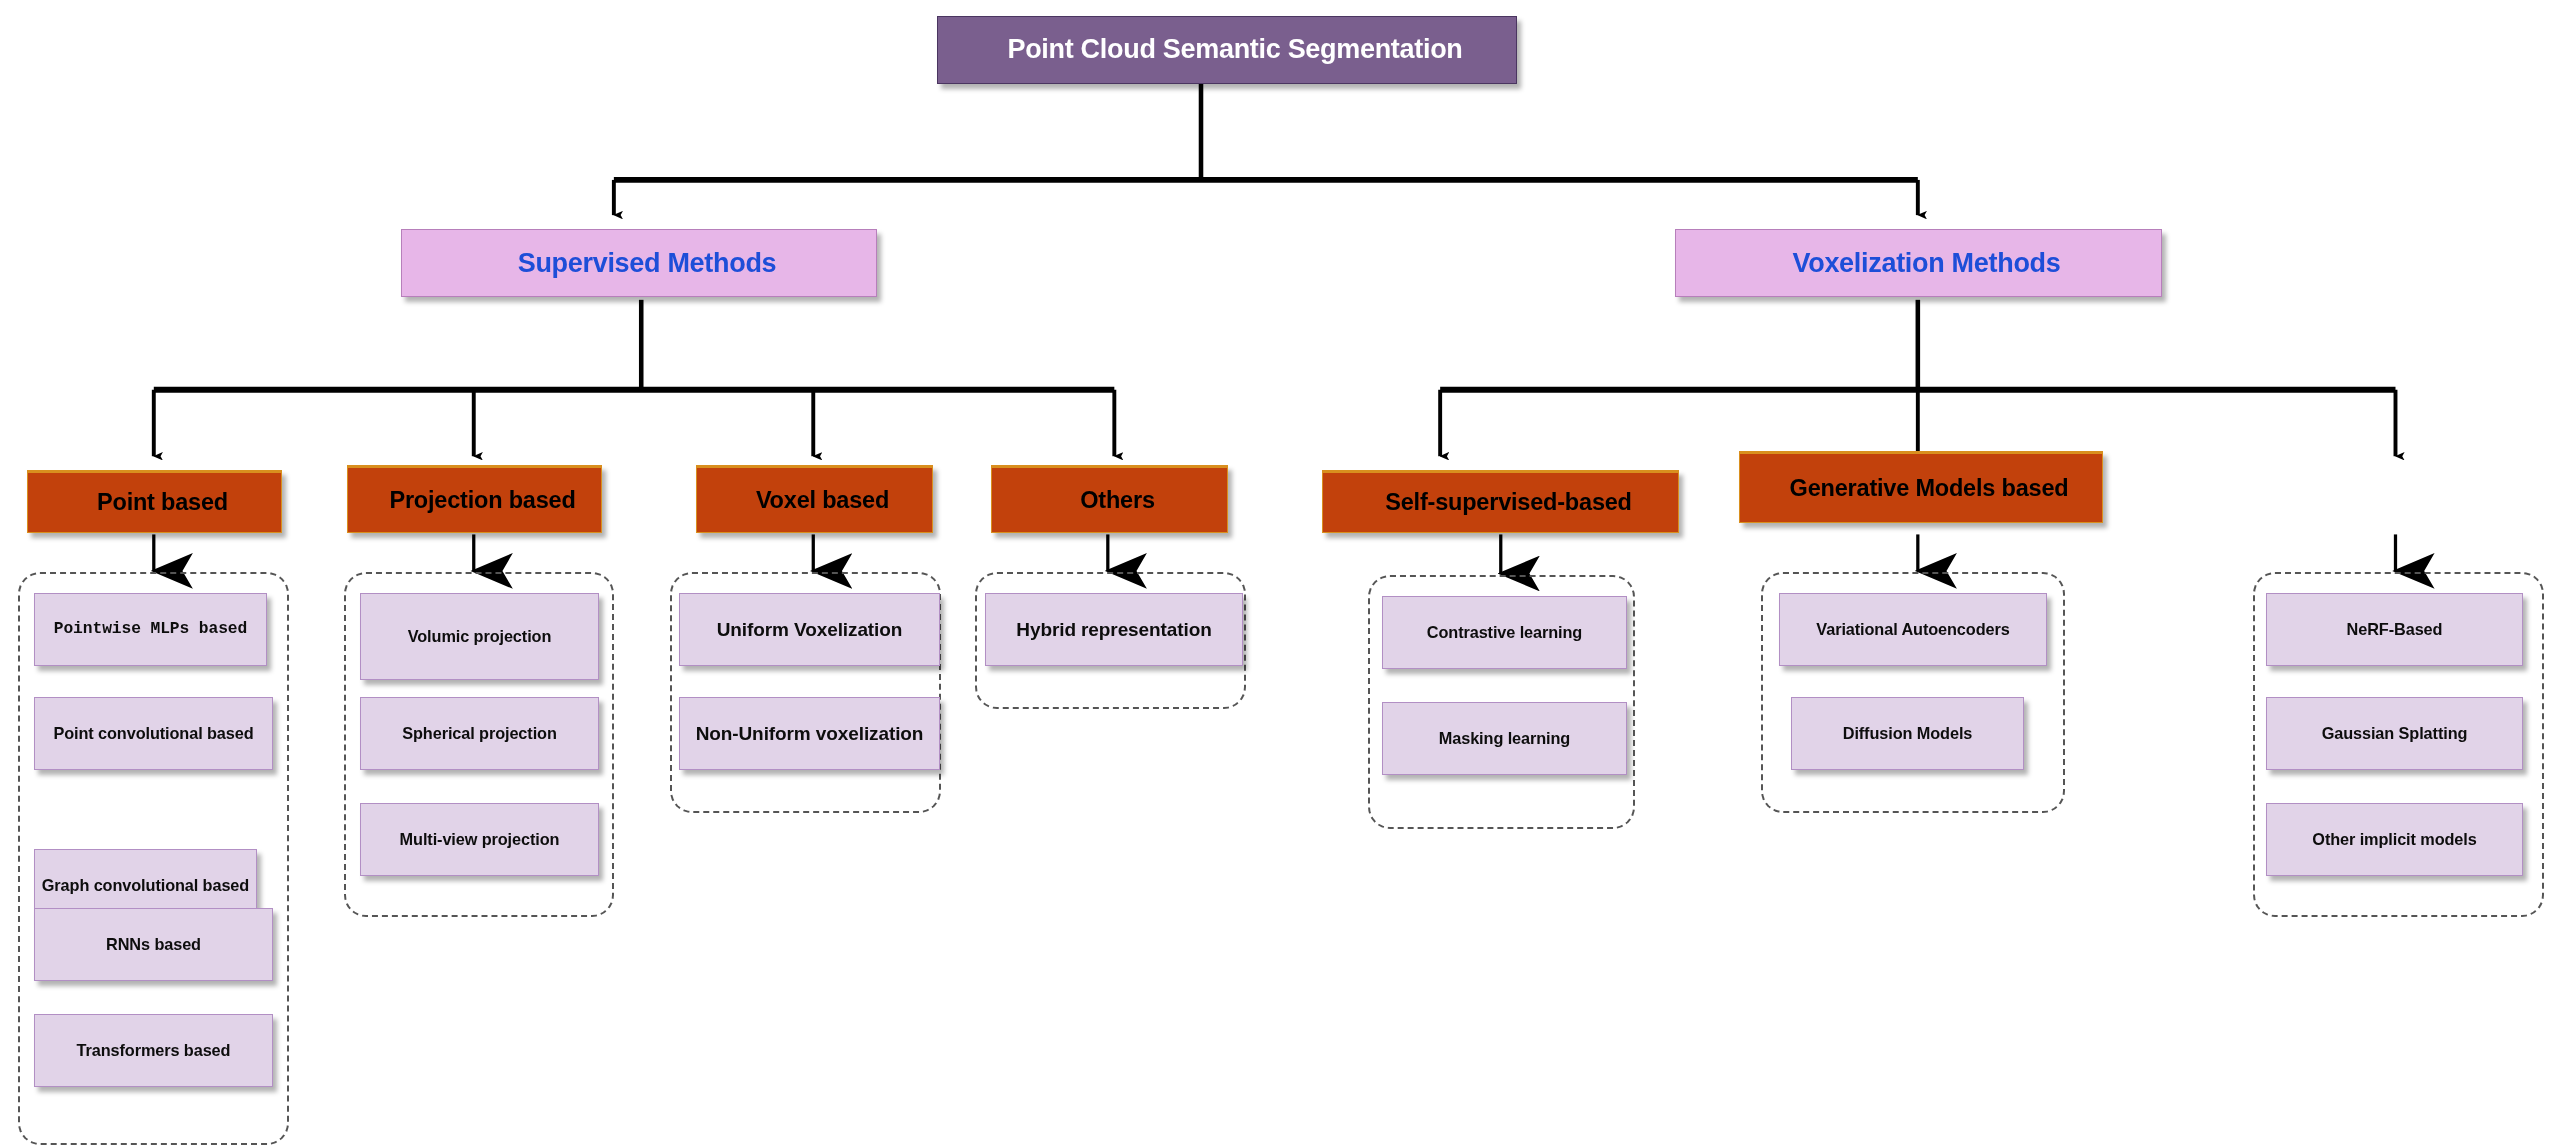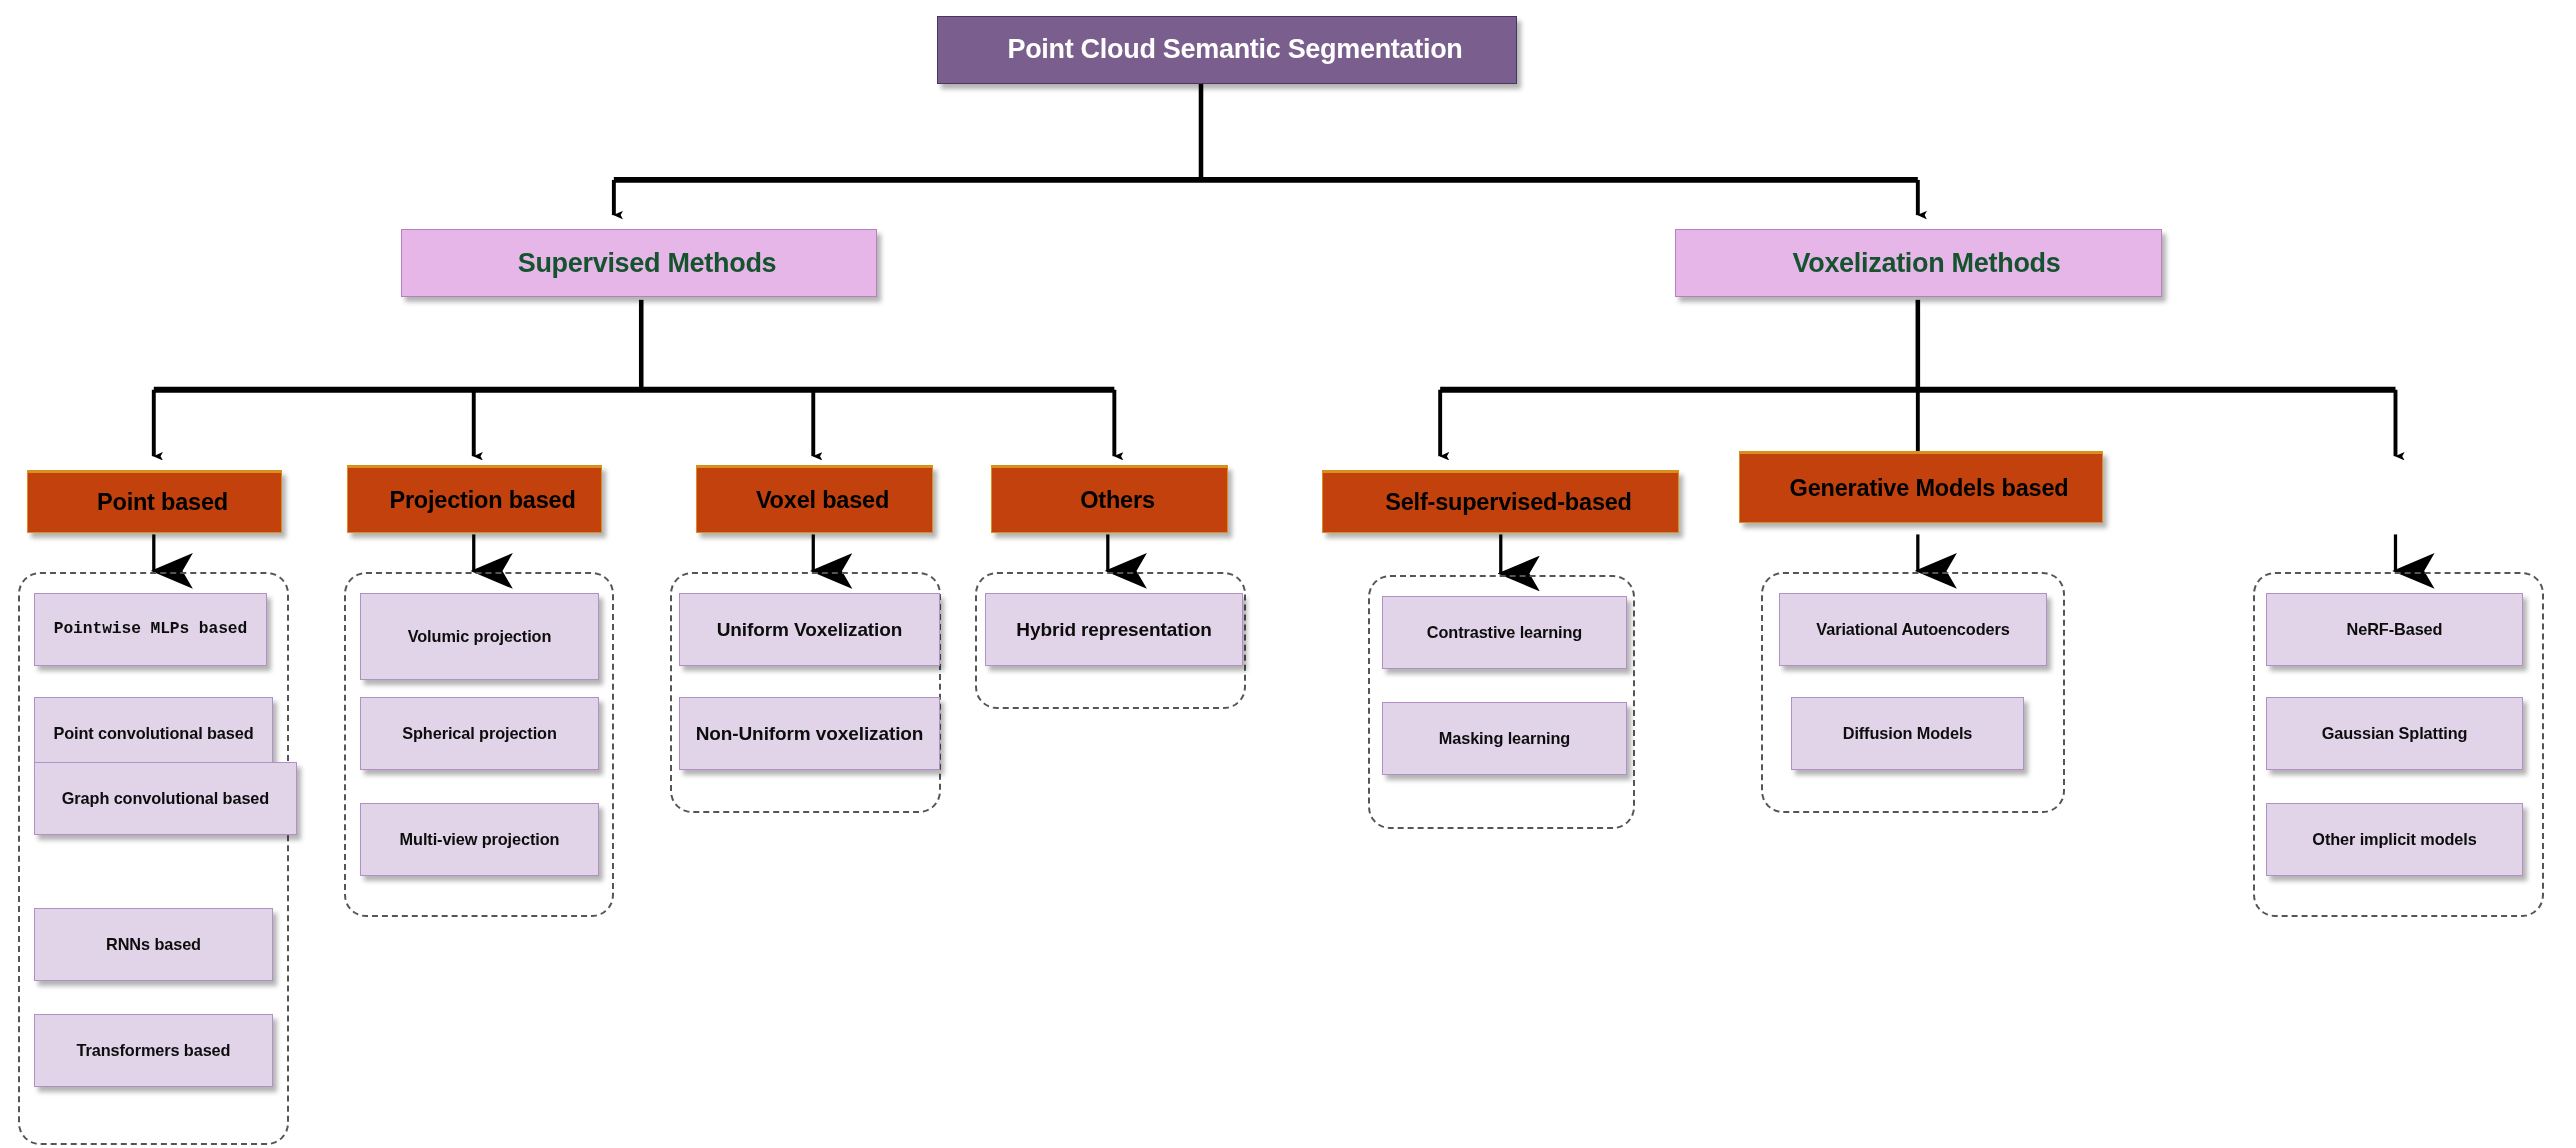--- a/index.html
+++ b/index.html
@@ -32,21 +32,21 @@
     color:#ffffff;
     font-family:"Liberation Sans Narrow","Liberation Sans",sans-serif;
     font-size:27px;
     letter-spacing:-0.3px;
   }
 
   
   .lvl2{
     background:#e7b6e8;
     border:1.3px solid #b77fbb;
-    color:#14532d;
+    color:#1d4ed8;
     font-family:"Liberation Sans Narrow","Liberation Sans",sans-serif;
     font-size:27px;
     letter-spacing:-0.3px;
   }
 
   
   .cat{
     background:#c2410c;
     border:1.3px solid #d98f1e;
     border-top:3.3px solid #d98f1e;
@@ -147,21 +147,21 @@
   <div class="group" style="left:18px;top:572px;width:271px;height:573px;"></div>
   <div class="group" style="left:344px;top:572px;width:270px;height:345px;"></div>
   <div class="group" style="left:670px;top:572px;width:271px;height:241px;"></div>
   <div class="group" style="left:975px;top:572px;width:271px;height:137px;"></div>
   <div class="group" style="left:1368px;top:575px;width:267px;height:254px;"></div>
   <div class="group" style="left:1761px;top:572px;width:304px;height:241px;"></div>
   <div class="group" style="left:2253px;top:572px;width:291px;height:345px;"></div>
 
   <div class="box leaf" style="left:34px;top:593px;width:233px;height:73px;font-family:Liberation Mono, monospace;">Pointwise MLPs based</div>
   <div class="box leaf" style="left:34px;top:697px;width:239px;height:73px;">Point convolutional based</div>
-  <div class="box leaf" style="left:34px;top:762px;width:263px;height:73px;">Graph convolutional based</div>
+  <div class="box leaf" style="left:34px;top:849px;width:223px;height:73px;">Graph convolutional based</div>
   <div class="box leaf" style="left:34px;top:908px;width:239px;height:73px;">RNNs based</div>
   <div class="box leaf" style="left:34px;top:1014px;width:239px;height:73px;">Transformers based</div>
 
   <div class="box leaf" style="left:360px;top:593px;width:239px;height:87px;">Volumic projection</div>
   <div class="box leaf" style="left:360px;top:697px;width:239px;height:73px;">Spherical projection</div>
   <div class="box leaf" style="left:360px;top:803px;width:239px;height:73px;">Multi-view projection</div>
 
   <div class="box leaf narrow" style="left:679px;top:593px;width:261px;height:73px;">Uniform Voxelization</div>
   <div class="box leaf narrow" style="left:679px;top:697px;width:261px;height:73px;">Non-Uniform voxelization</div>
 

